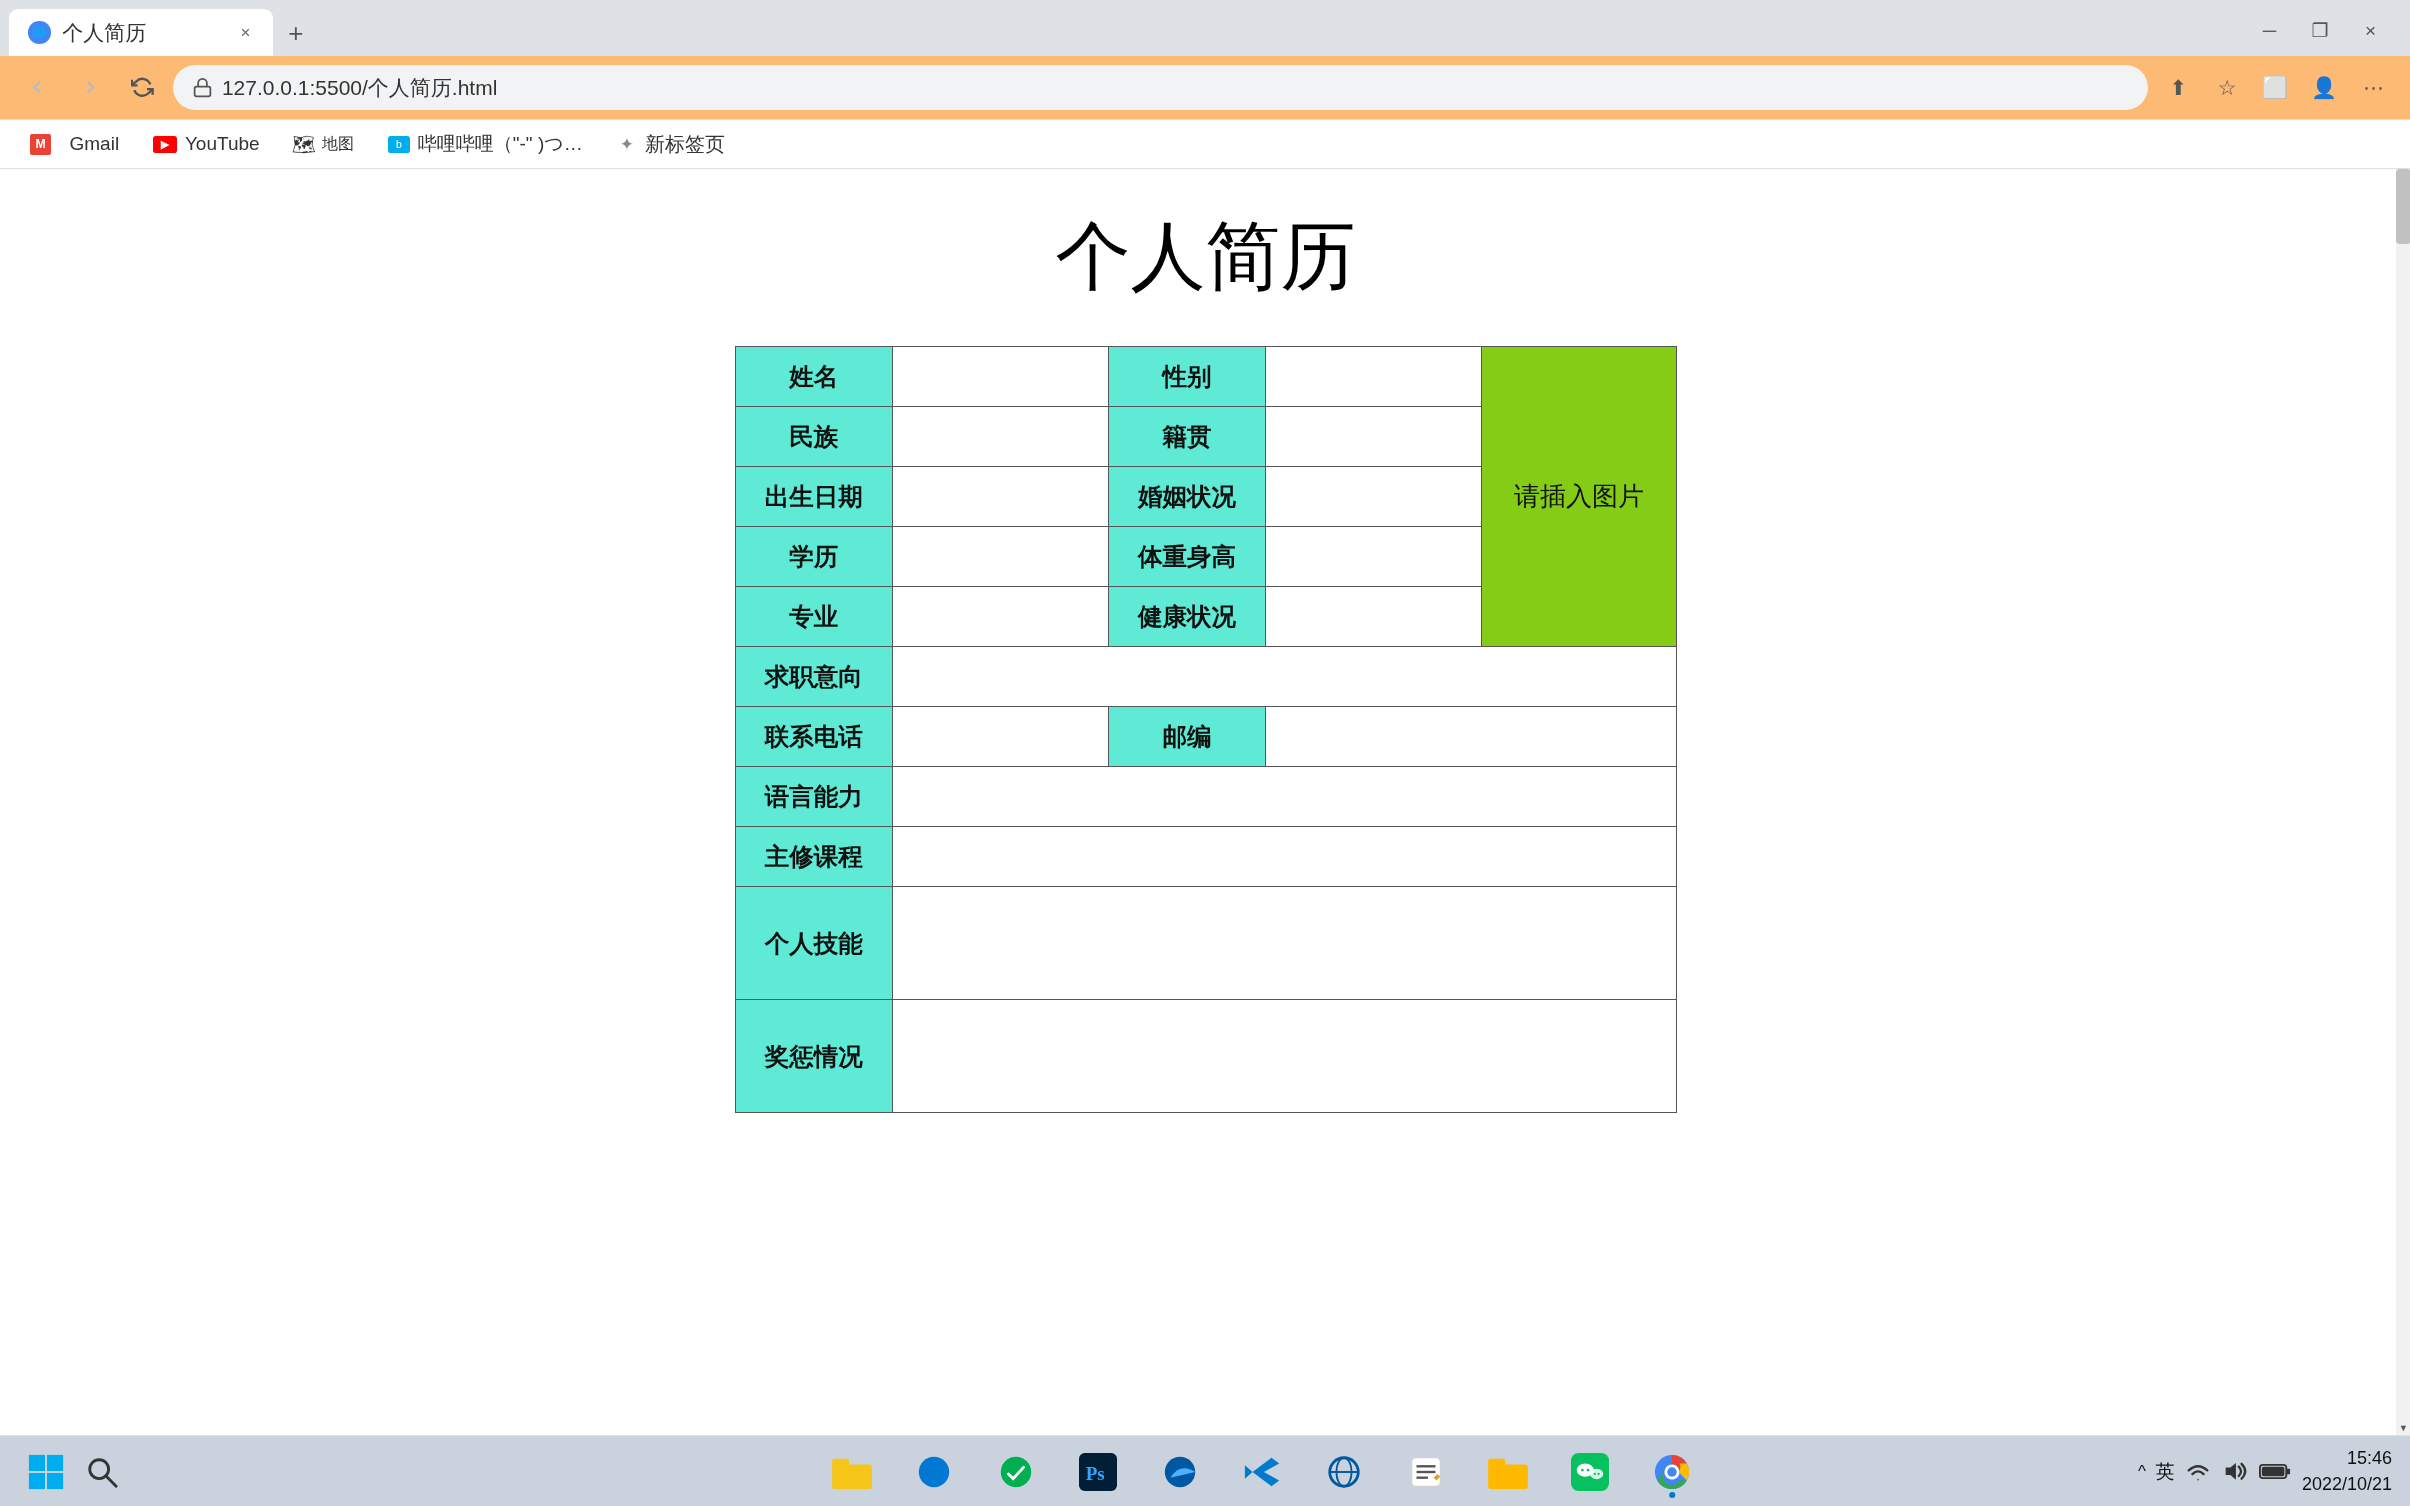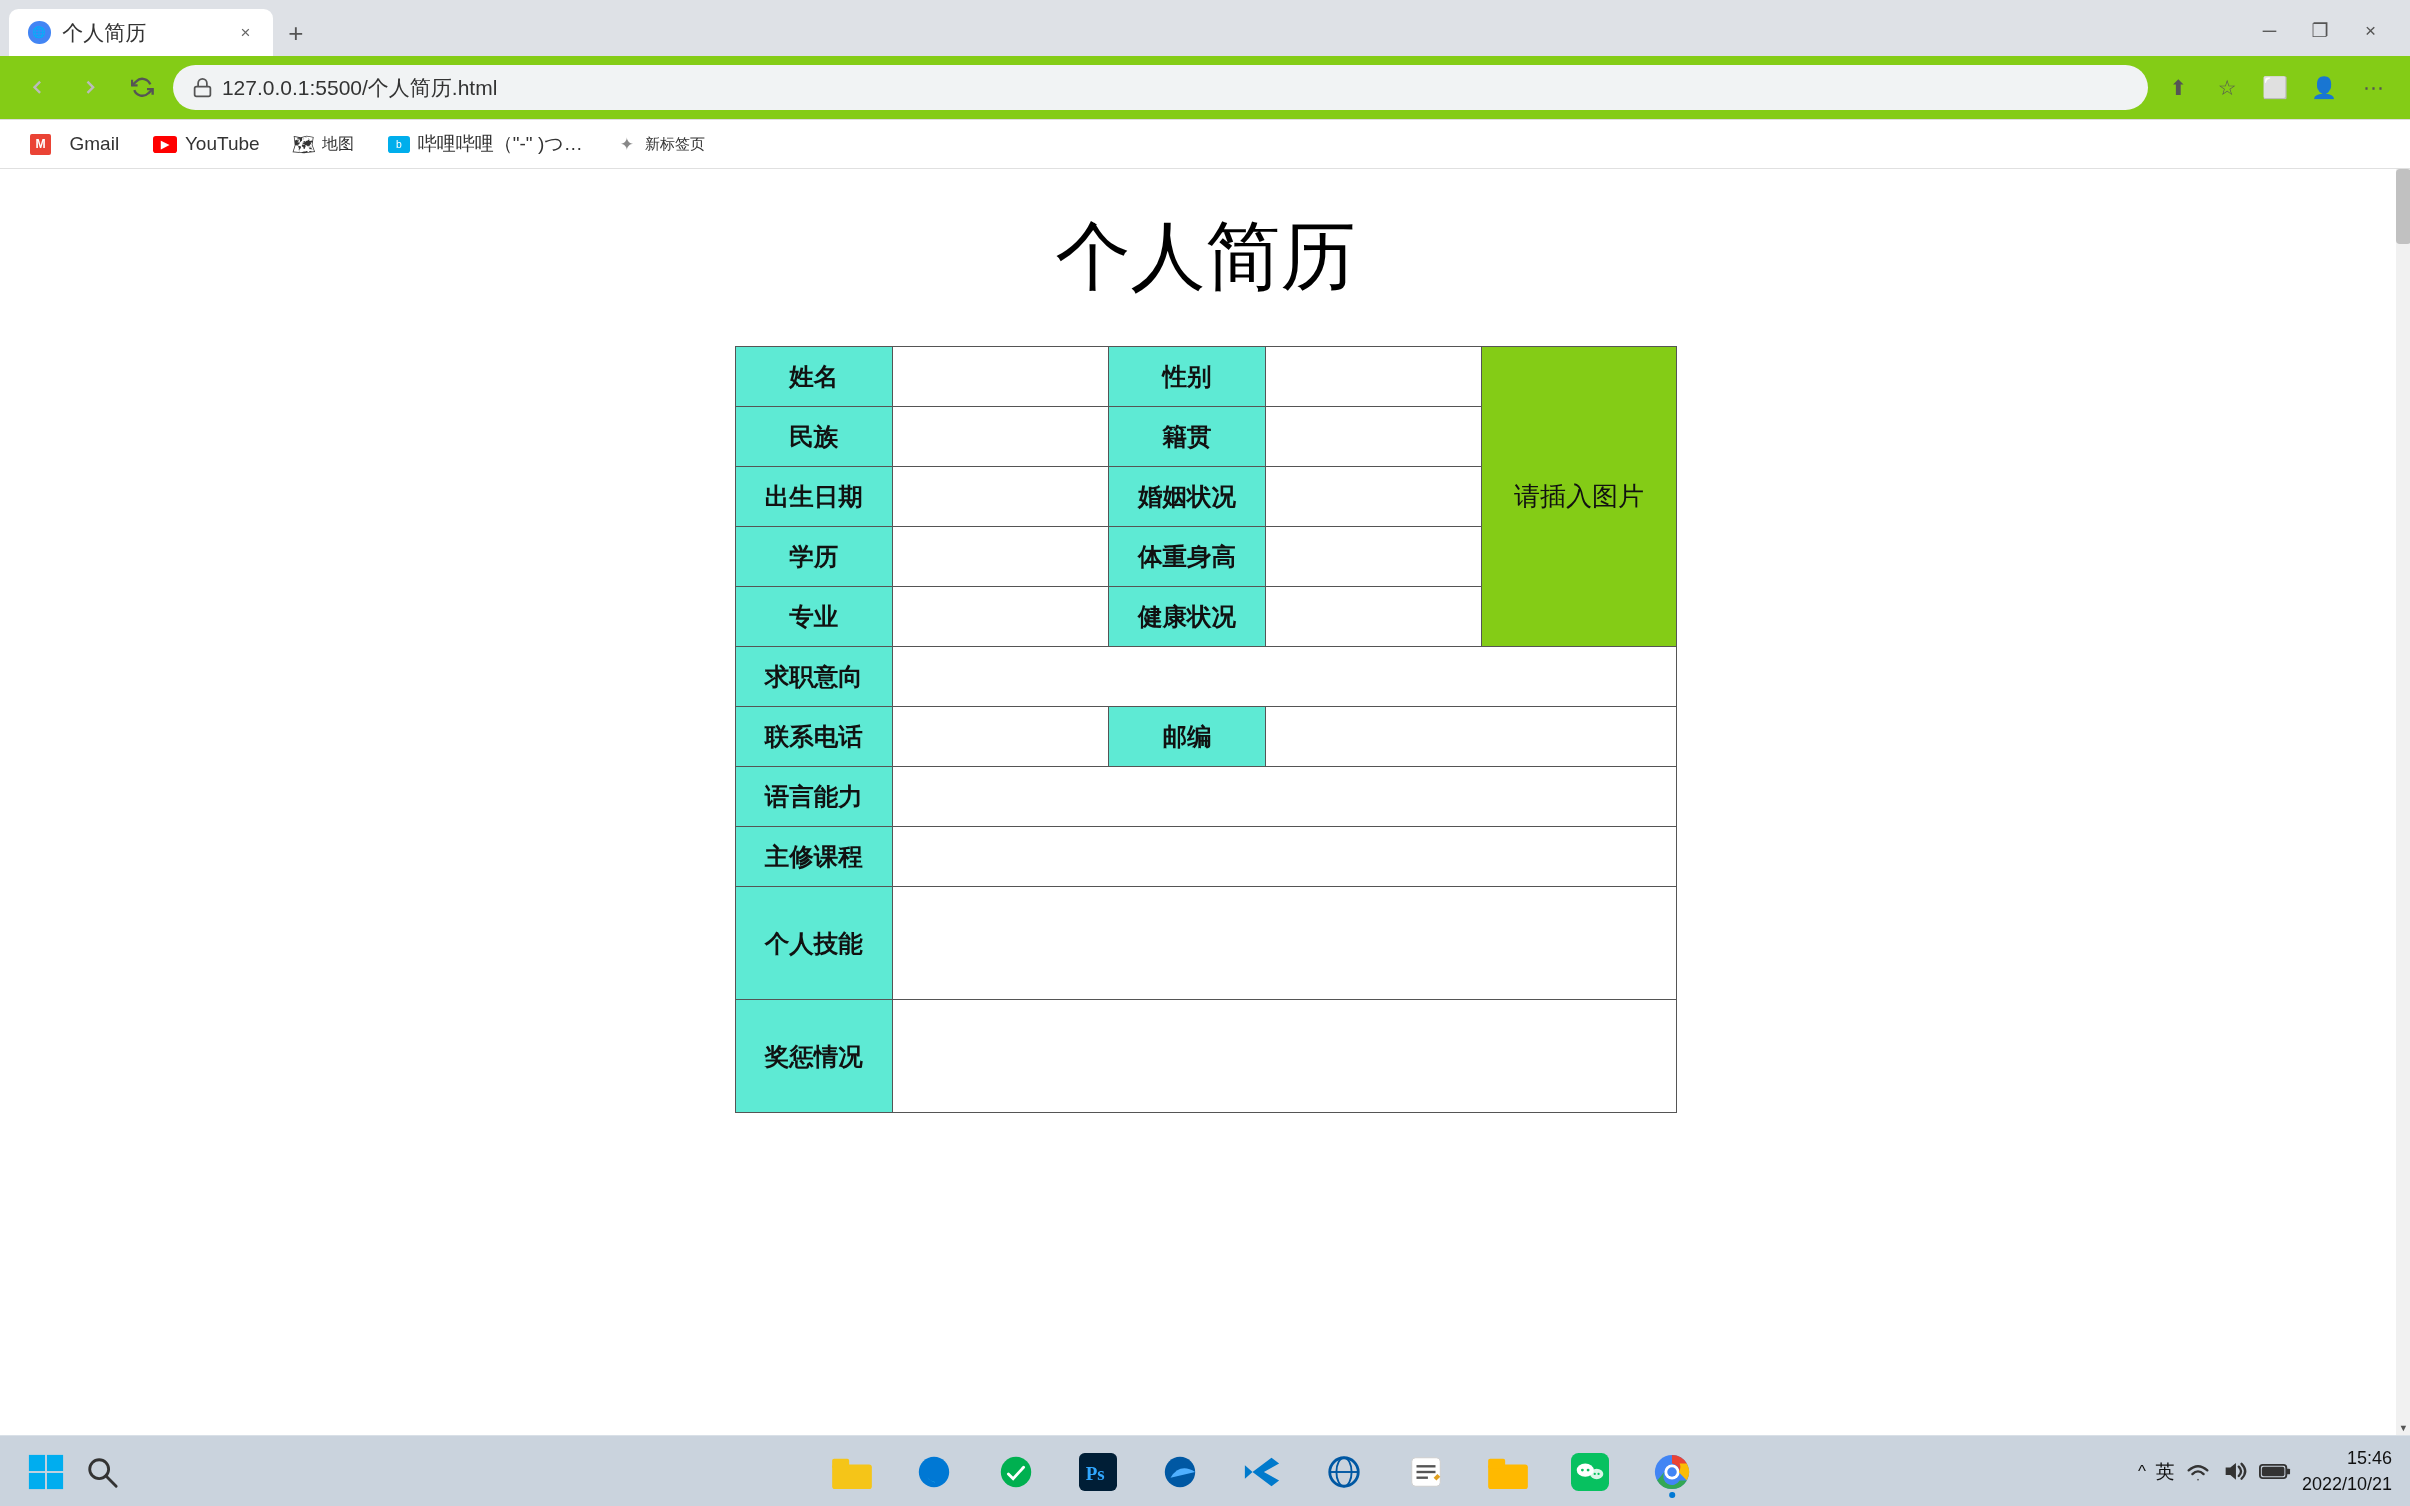--- a/index.html
+++ b/index.html
@@ -88,21 +88,21 @@
       display: flex; align-items: center; justify-content: center;
       border-radius: 5.6px;
       font-size: 19px;
       color: #555;
       cursor: pointer;
     }
 
     
     .nav-bar {
       height: 64px;
-      background: #84cc16;
+      background: #fdba74;
       display: flex;
       align-items: center;
       padding: 0 15px;
       gap: 7.5px;
       border-bottom: 0.9px solid #ddd;
     }
 
     .nav-btn {
       width: 45px; height: 45px;
       border-radius: 50%;
@@ -400,21 +400,21 @@
     <div class="bookmark-item">
       <div class="bookmark-favicon" style="width:21px;height:21px;font-size:19px;">🗺</div>
       <span style="font-size:16px;">地图</span>
     </div>
     <div class="bookmark-item">
       <div class="bookmark-favicon" style="background:#00AEEC; border-radius:2.8px; width:22.6px;height:17px;display:flex;align-items:center;justify-content:center;color:white;font-size:10.4px;">b</div>
       <span style="font-size:19px;">哔哩哔哩（"-" )つ…</span>
     </div>
     <div class="bookmark-item">
       <div class="bookmark-favicon" style="width:21px;height:21px;font-size:17px;color:#888;">✦</div>
-      <span style="font-size:15px;">新标签页</span>
+      <span style="font-size:20px;">新标签页</span>
     </div>
   </div>
 
   <div class="page-content">
 
     <div class="scrollbar-right">
       <div class="scrollbar-arrow top">▲</div>
       <div class="scrollbar-thumb"></div>
       <div class="scrollbar-arrow bottom">▼</div>
     </div>

